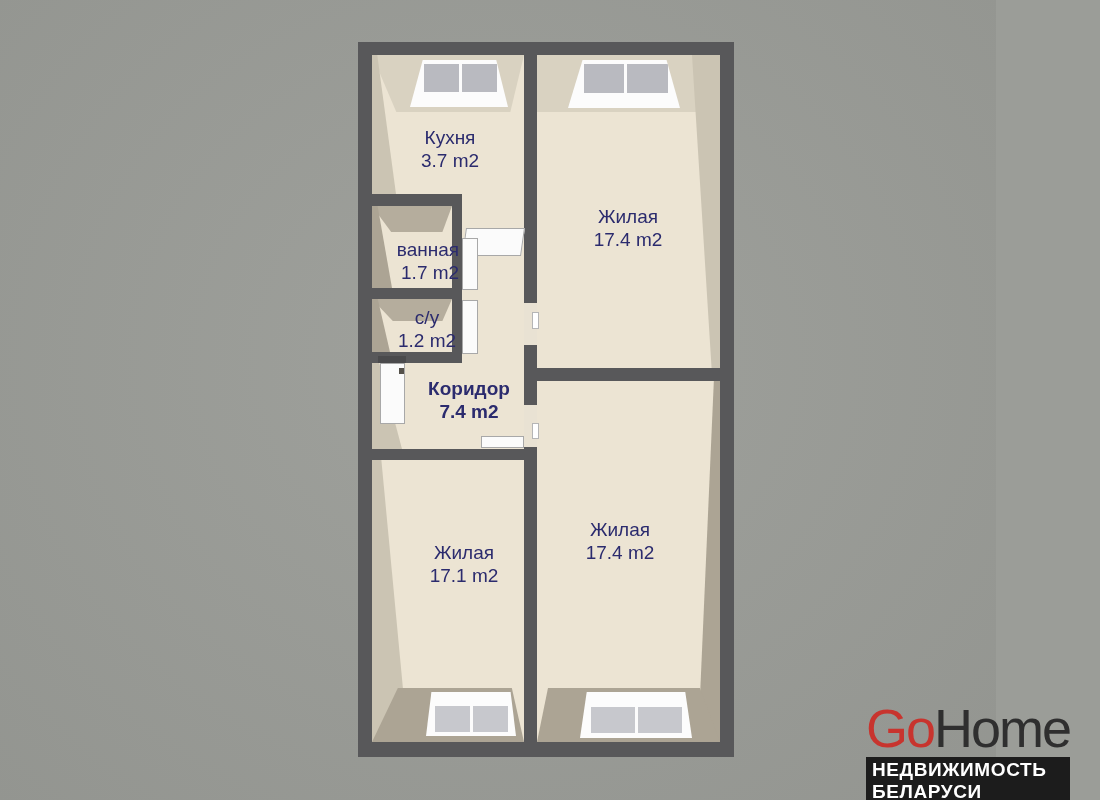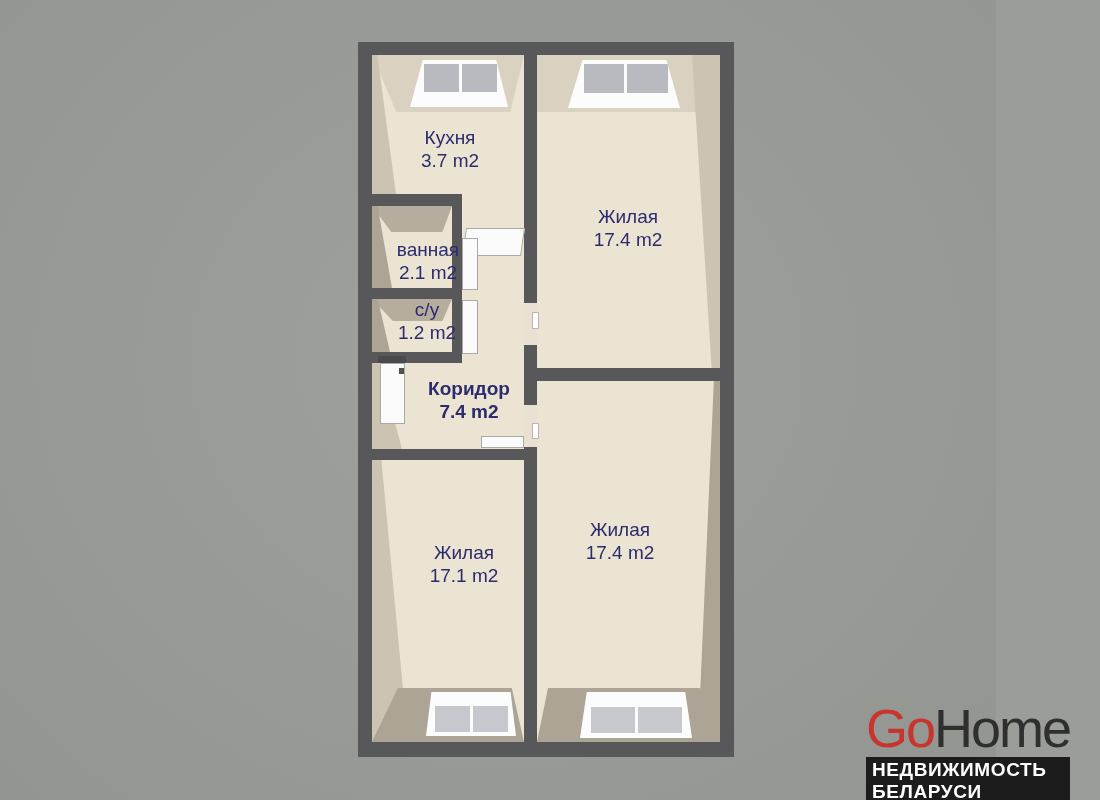--- a/index.html
+++ b/index.html
@@ -113,25 +113,25 @@
     <div class="door-jamb" style="left:174px;top:381px;width:7px;height:16px;"></div>
 
     <div class="room-label" style="left:92px;top:107px;">
       <div>Кухня</div>
       <div>3.7 m2</div>
     </div>
     <div class="room-label" style="left:270px;top:186px;">
       <div>Жилая</div>
       <div>17.4 m2</div>
     </div>
-    <div class="room-label" style="left:70px;top:219px;">
+    <div class="room-label" style="left:70px;top:219px;text-align:right;">
       <div>ванная</div>
-      <div>2.1 m2</div>
+      <div>1.7 m2</div>
     </div>
-    <div class="room-label" style="left:69px;top:279px;">
+    <div class="room-label" style="left:69px;top:287px;">
       <div>с/у</div>
       <div>1.2 m2</div>
     </div>
     <div class="room-label" style="left:111px;top:358px;font-weight:bold;">
       <div>Коридор</div>
       <div>7.4 m2</div>
     </div>
     <div class="room-label" style="left:106px;top:522px;">
       <div>Жилая</div>
       <div>17.1 m2</div>

